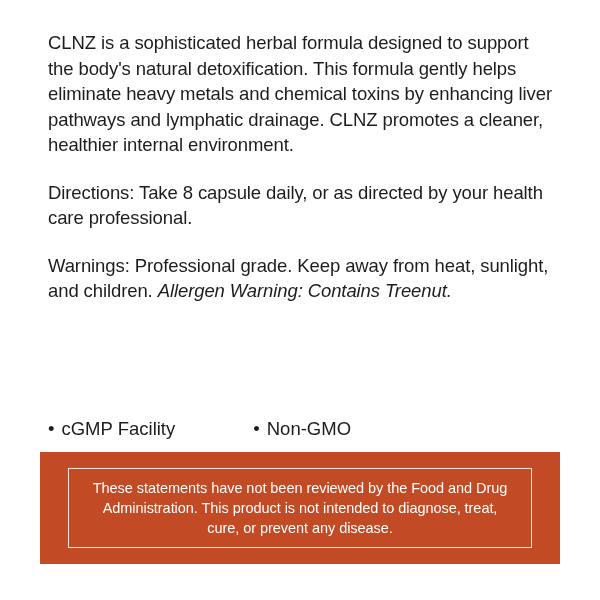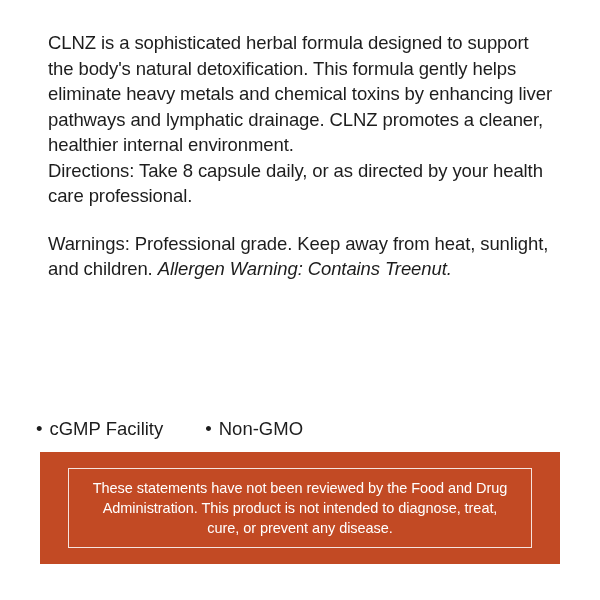--- a/index.html
+++ b/index.html
@@ -28,43 +28,45 @@
     width: 508px;
   }
   .para {
     font-size: 18.5px;
     line-height: 25.5px;
     letter-spacing: -0.1px;
     margin: 0 0 0 0;
     color: #1d1d1d;
   }
   .para.desc {
+    margin-bottom: 22px;
   }
   .para.directions {
     margin-bottom: 22px;
   }
   .para.warnings {
     margin-bottom: 9px;
   }
   .lead {
     font-weight: normal;
   }
   .ital {
     font-style: italic;
   }
   .bullets {
     position: absolute;
-    left: 36px;
+    left: 48px;
     top: 410px;
     width: 508px;
     display: flex;
     align-items: baseline;
     font-size: 18.5px;
     line-height: 25px;
     color: #1d1d1d;
+    gap: 36px;
   }
   .bullet-item {
     white-space: nowrap;
   }
   .bullet-item + .bullet-item {
     margin-left: 42px;
     margin-top: 6px;
   }
   .dot {
     display: inline-block;

